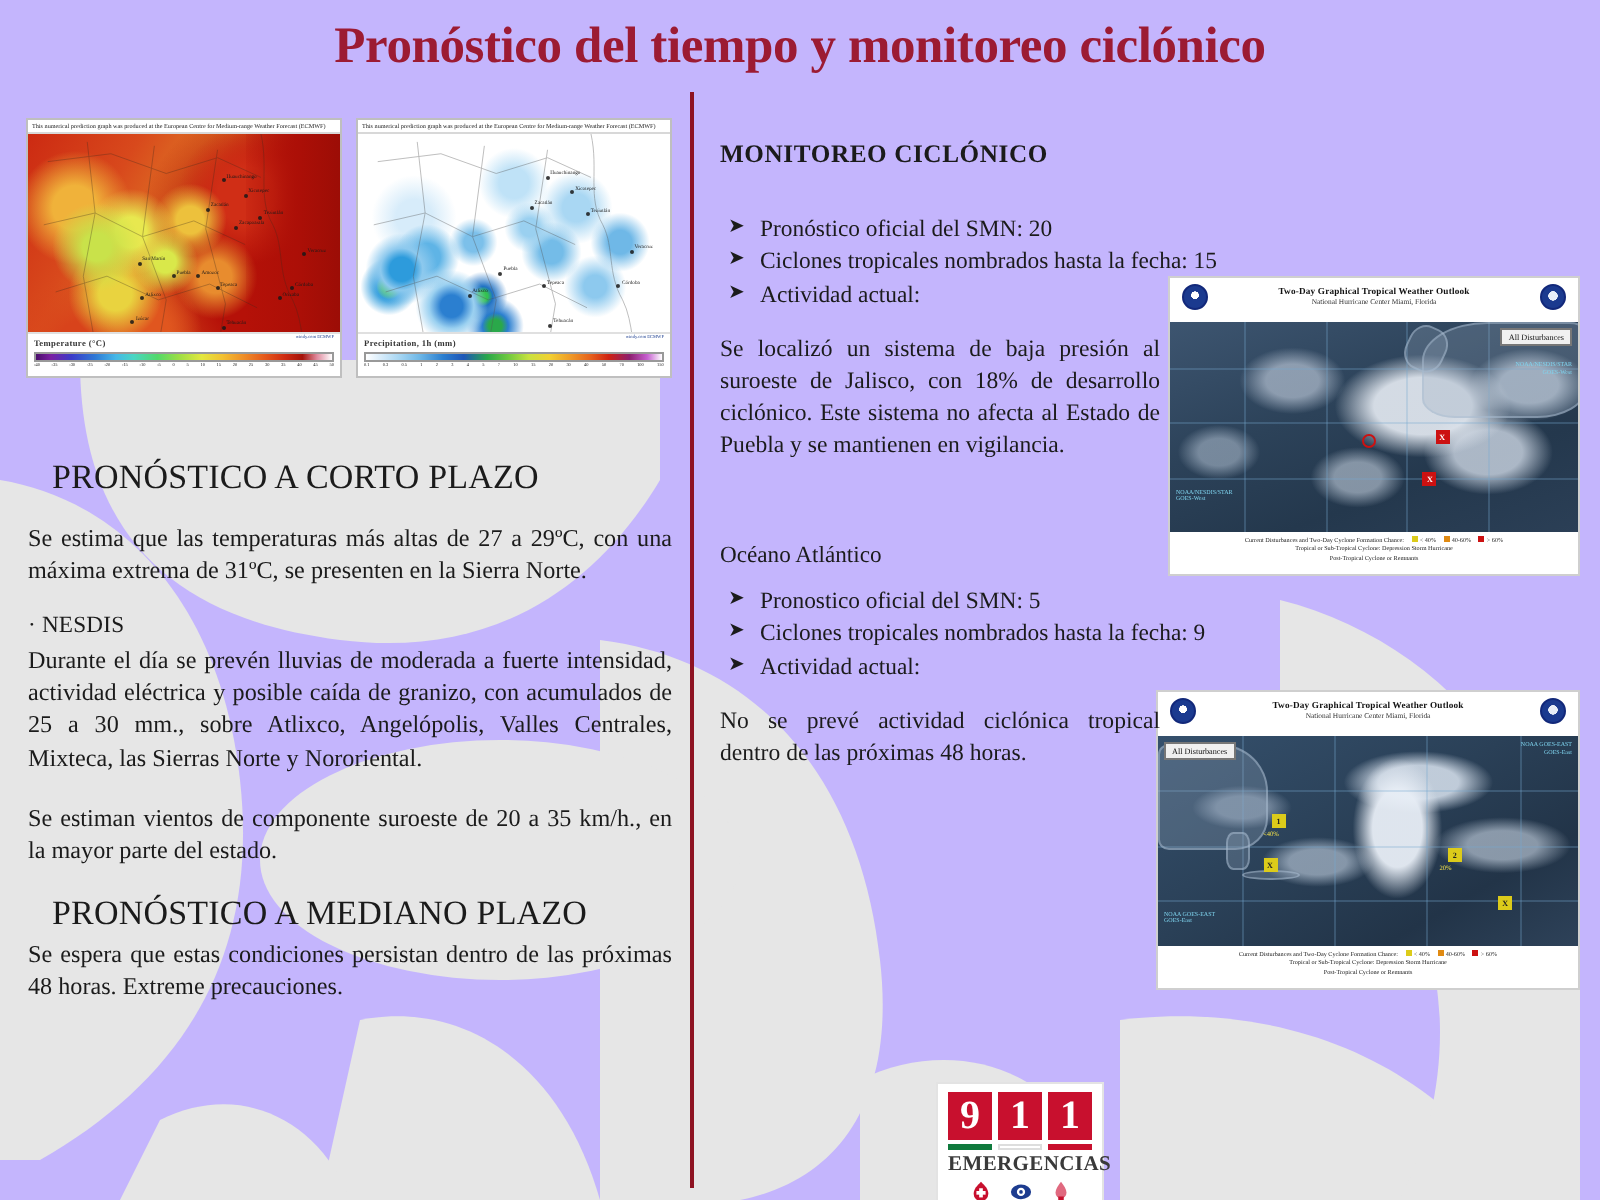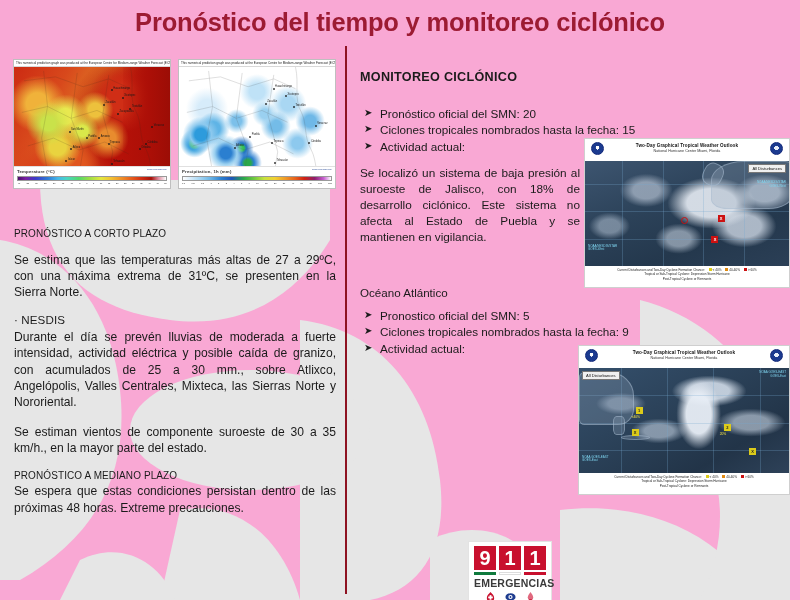--- a/index.html
+++ b/index.html
@@ -5,22 +5,23 @@
   * { box-sizing: border-box; margin: 0; padding: 0; }
   html, body {
     width: 800px; height: 600px;
     background: #ffffff;
     font-family: "Liberation Sans", sans-serif;
     overflow: hidden;
   }
   #page {
     position: relative;
     width: 800px; height: 600px;
-    background: #f9a8d4;
+    background: #c4b5fd;
     overflow: hidden;
+    font-family: Liberation Serif, serif;
   }
 
   
   .watermark {
     position: absolute;
     left: 0; top: 180px;
     width: 800px; height: 420px;
     opacity: 1;
     z-index: 0;
     pointer-events: none;
@@ -165,22 +166,22 @@
   }
 
   
   .left-col {
     position: absolute;
     left: 14px; top: 228px; width: 322px;
     z-index: 5;
     color: #1b1b1b;
   }
   .hd {
-    font-size: 10px; font-weight: 500; letter-spacing: .1px;
-    margin: 0 0 1px 0; line-height: 1.28;
+    font-size: 17px; font-weight: 500; letter-spacing: .1px;
+    margin: 0 0 1px 12px; line-height: 1.28;
   }
   .sub {
     font-size: 11.6px; font-weight: 500; letter-spacing: .1px;
     margin: 0 0 1px 0; line-height: 1.28;
   }
   .para {
     font-size: 12.1px; line-height: 1.34; text-align: justify;
     margin: 1px 0 0 0;
   }
   .gap-sm { height: 9px; }
@@ -509,21 +510,21 @@
   </div>
 
   <div class="left-col">
     <div class="hd">PRONÓSTICO A CORTO PLAZO</div>
     <div class="gap-sm"></div>
     <div class="para">Se estima que las temperaturas más altas de 27 a 29ºC, con una máxima extrema de 31ºC, se presenten en la Sierra Norte.</div>
     <div class="gap-md"></div>
     <div class="sub">· NESDIS</div>
     <div class="para">Durante el día se prevén lluvias de moderada a fuerte intensidad, actividad eléctrica y posible caída de granizo, con acumulados de 25 a 30 mm., sobre Atlixco, Angelópolis, Valles Centrales, Mixteca, las Sierras Norte y Nororiental.</div>
     <div class="gap-md"></div>
-    <div class="para">Se estiman vientos de componente suroeste de 30 a 35 km/h., en la mayor parte del estado.</div>
+    <div class="para">Se estiman vientos de componente suroeste de 20 a 35 km/h., en la mayor parte del estado.</div>
     <div class="gap-md"></div>
     <div class="hd">PRONÓSTICO A MEDIANO PLAZO</div>
     <div class="para">Se espera que estas condiciones  persistan dentro de las próximas 48 horas. Extreme precauciones.</div>
   </div>
 
   <div class="right-col">
     <div class="sec-title">MONITOREO CICLÓNICO</div>
 
     <ul class="bullets" id="pac-bullets">
         <li>
@@ -551,20 +552,21 @@
         </li>
         <li>
           <span class="arrow">➤</span>
           <span class="btxt">Ciclones  tropicales nombrados hasta la fecha: 9</span>
         </li>
         <li>
           <span class="arrow">➤</span>
           <span class="btxt">Actividad actual:</span>
         </li>
       </ul>
+    <div class="rp">No se prevé actividad ciclónica tropical dentro de las próximas 48 horas.</div>
   </div>
 
   <div class="nhc" id="nhc-pac">
     <div class="nhc-head">
       <div class="noaa-logo"></div>
       <div class="nws-logo"></div>
       <div class="nhc-t1">Two-Day Graphical Tropical Weather Outlook</div>
       <div class="nhc-t2">National Hurricane Center Miami, Florida</div>
     </div>
     <div class="sat">

